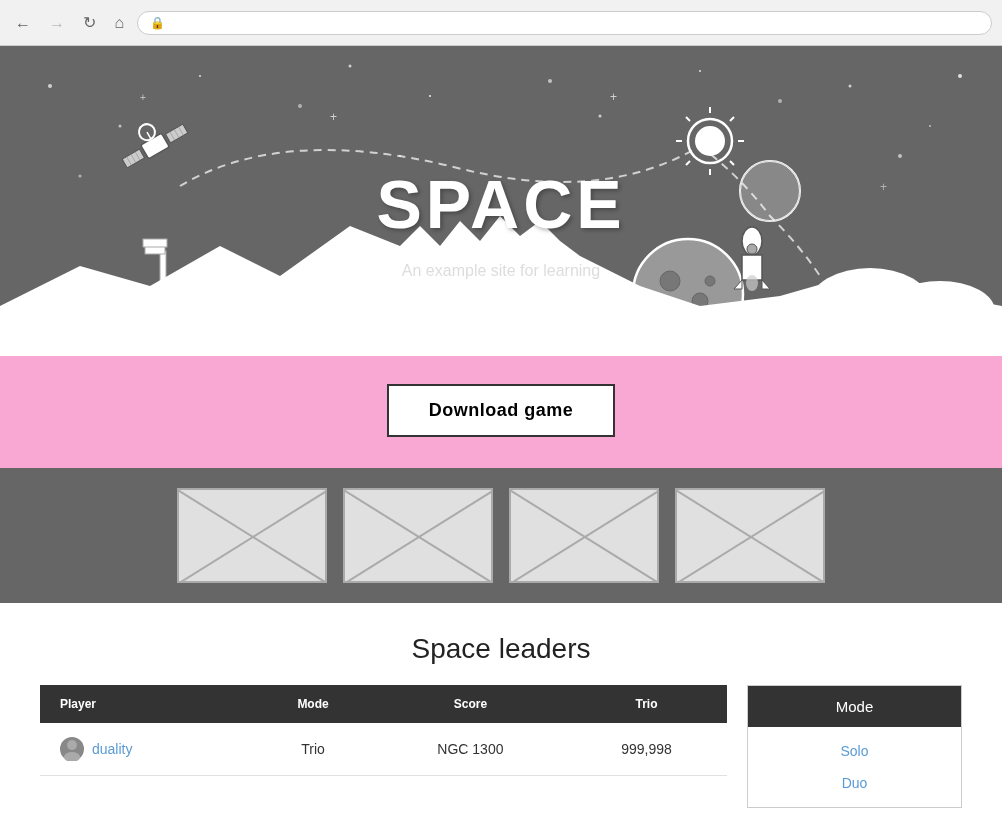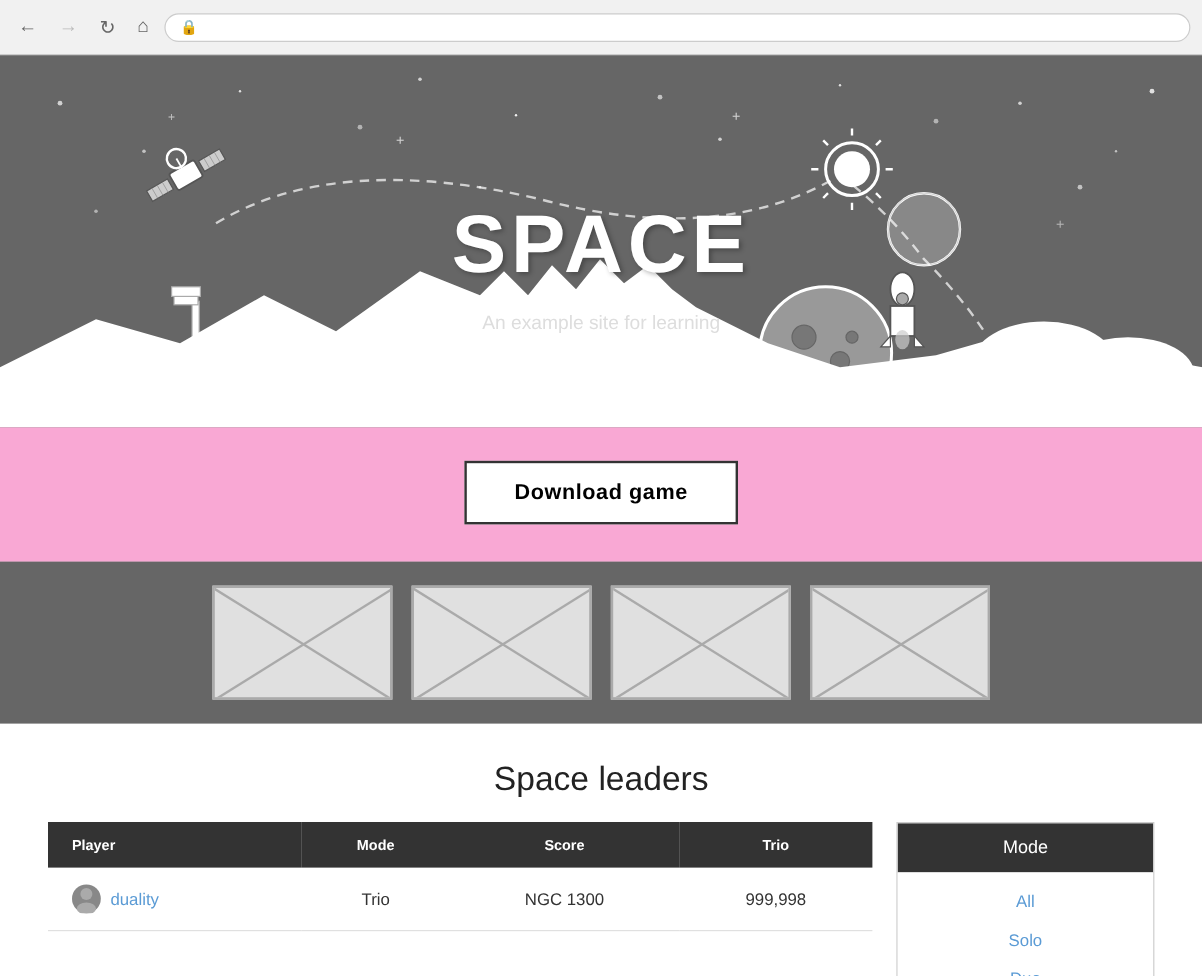--- a/index.html
+++ b/index.html
@@ -390,21 +390,20 @@
               <td>999,998</td>
             </tr>
           </tbody>
       </table>
     </div>
 
     <div class="filter-sidebar">
       <div class="filter-box">
         <div class="filter-header">Mode</div>
         <div class="filter-body">
-          <a class="filter-item">All</a>
           <a class="filter-item">Solo</a>
           <a class="filter-item">Duo</a>
 
         </div>
       </div>
 
     </div>
   </div>
 </div>
 

